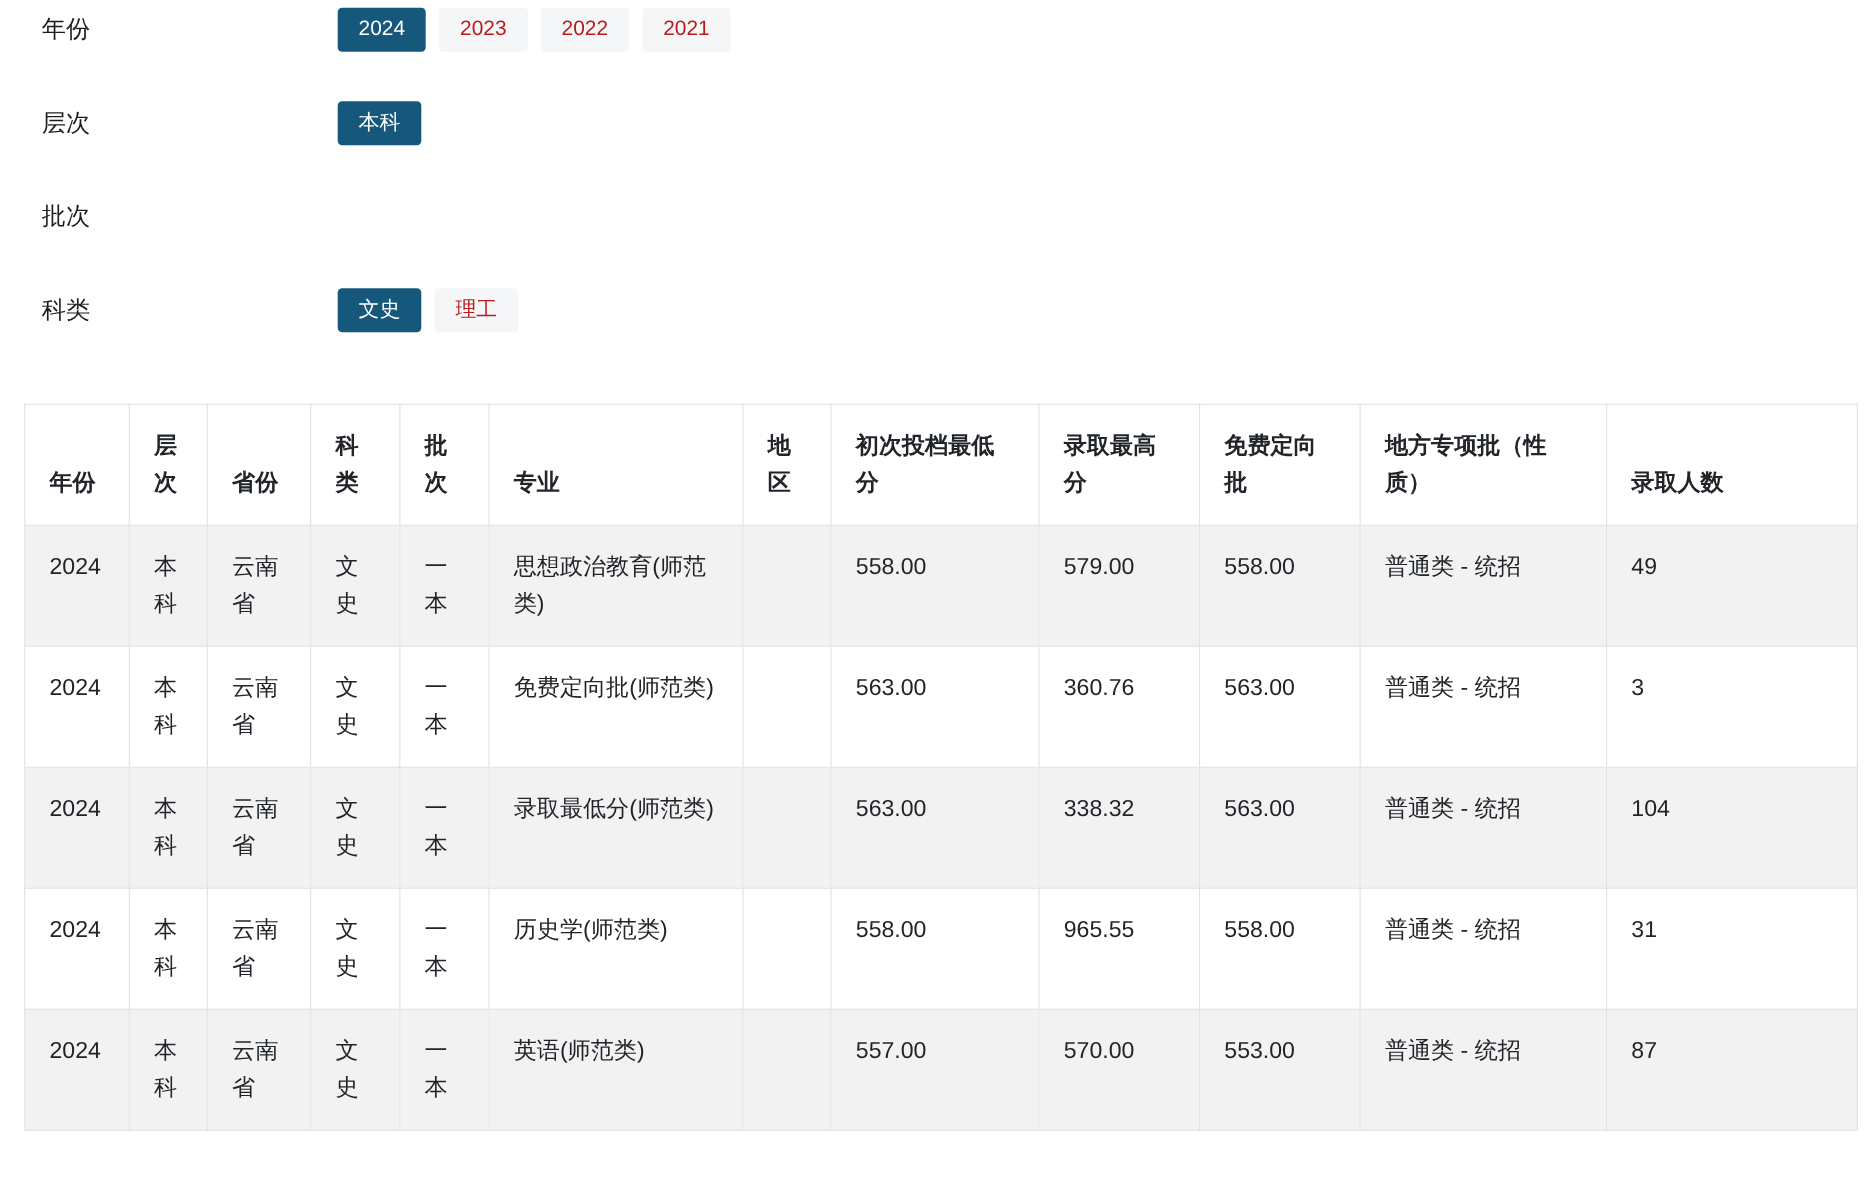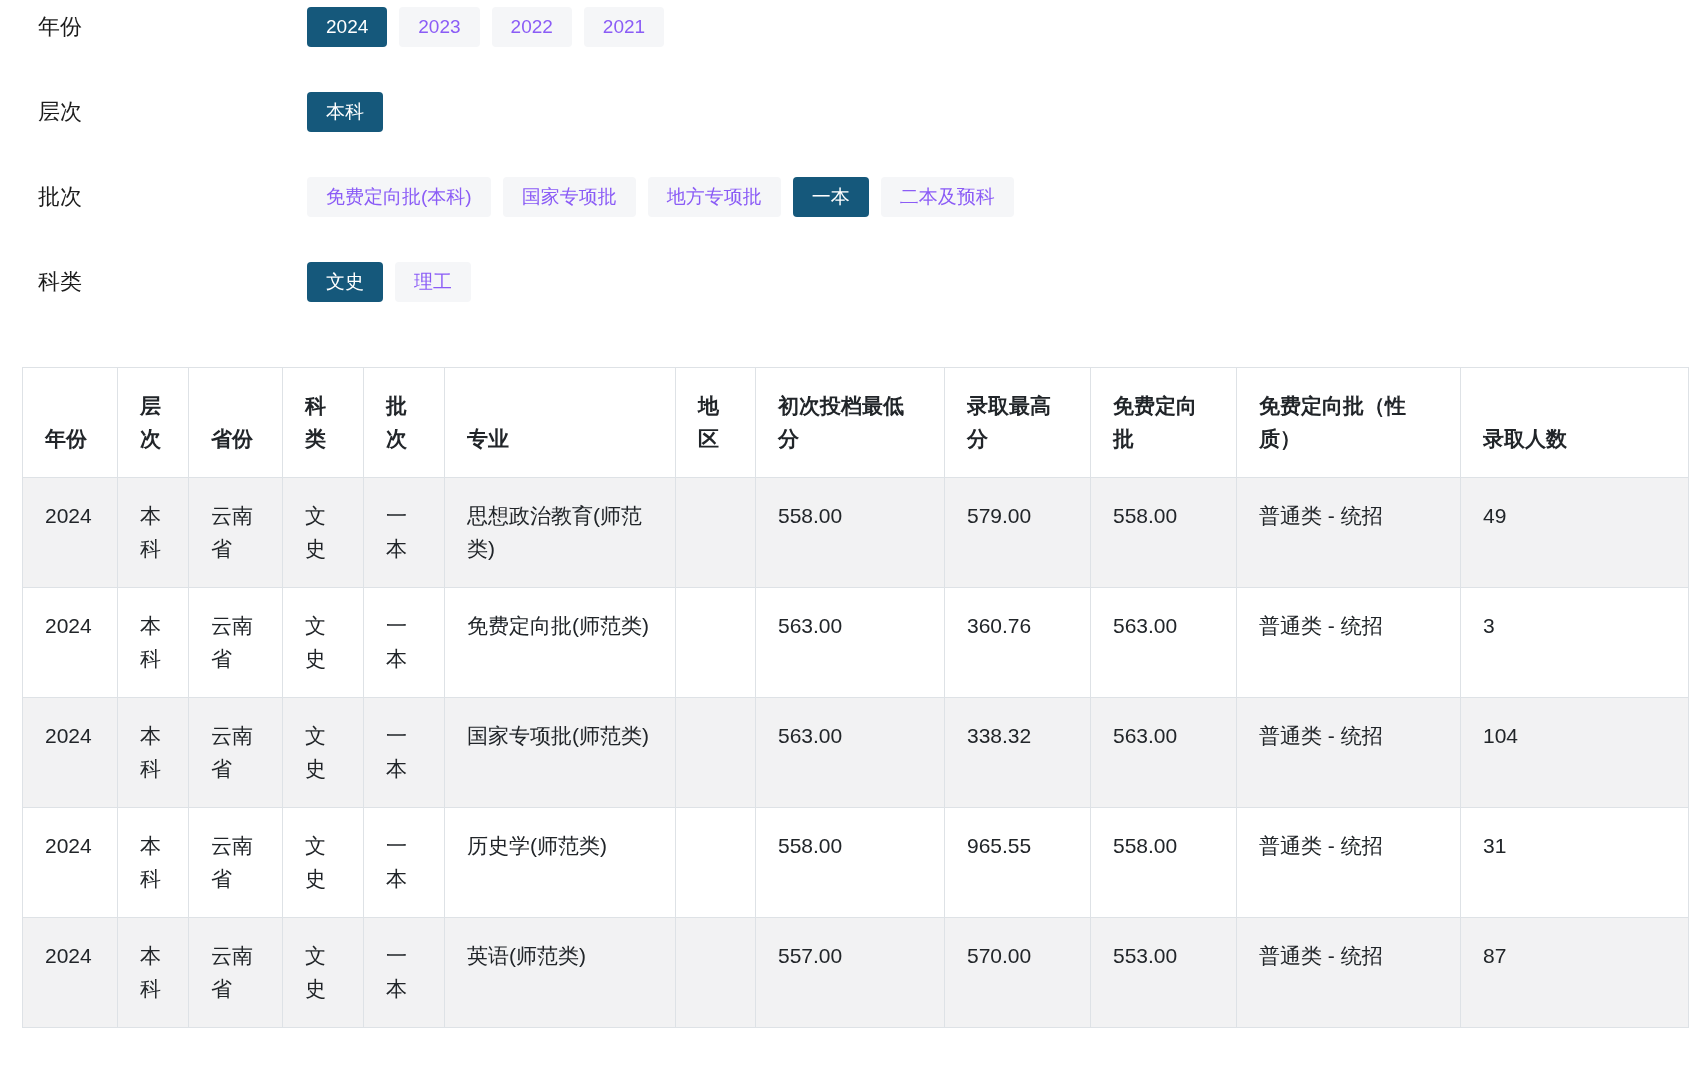--- a/index.html
+++ b/index.html
@@ -9,21 +9,21 @@
     color:#212529;
     box-sizing:border-box;
   }
   
   .filters{margin:7px 0 0 38px;}
   .filter-row{display:flex;align-items:center;height:40px;margin-bottom:45px;}
   .filter-label{width:269px;font-size:22px;color:#1c1c1c;flex:0 0 269px;}
   .filter-options{display:flex;gap:12px;}
   .filter-btn{
     height:40px;padding:0 19px;font-size:19px;line-height:40px;
-    background:var(--chip-bg,#f5f6f8);color:#8b5cf6;border:none;border-radius:4px;
+    background:var(--chip-bg,#f5f6f8);color:#b91c1c;border:none;border-radius:4px;
     font-family:inherit;cursor:pointer;white-space:nowrap;
   }
   .filter-btn.selected{background:var(--accent,#15587b);color:#ffffff;}
   
   .table-wrap{margin:65px 11px 0 22px;}
   table.data-table{
     width:1666px;border-collapse:collapse;table-layout:fixed;
     font-size:21px;
   }
   .data-table th,.data-table td{
@@ -63,27 +63,20 @@
       </div>
     </div>
     <div class="filter-row">
       <div class="filter-label">层次</div>
       <div class="filter-options">
         <button class="filter-btn selected">本科</button>
       </div>
     </div>
     <div class="filter-row">
       <div class="filter-label">批次</div>
-      <div class="filter-options">
-        <button class="filter-btn">免费定向批(本科)</button>
-        <button class="filter-btn">国家专项批</button>
-        <button class="filter-btn">地方专项批</button>
-        <button class="filter-btn selected">一本</button>
-        <button class="filter-btn">二本及预科</button>
-      </div>
     </div>
     <div class="filter-row">
       <div class="filter-label">科类</div>
       <div class="filter-options">
         <button class="filter-btn selected">文史</button>
         <button class="filter-btn">理工</button>
       </div>
     </div>
   </div>
 
@@ -108,21 +101,21 @@
           <th>年份</th>
           <th>层次</th>
           <th>省份</th>
           <th>科类</th>
           <th>批次</th>
           <th>专业</th>
           <th>地区</th>
           <th>初次投档最低分</th>
           <th>录取最高分</th>
           <th>免费定向批</th>
-          <th>免费定向批（性质）</th>
+          <th>地方专项批（性质）</th>
           <th>录取人数</th>
         </tr>
       </thead>
     <tbody>
         <tr>
           <td>2024</td>
           <td>本科</td>
           <td>云南省</td>
           <td>文史</td>
           <td>一本</td>
@@ -147,21 +140,21 @@
           <td>563.00</td>
           <td>普通类 - 统招</td>
           <td>3</td>
         </tr>
         <tr>
           <td>2024</td>
           <td>本科</td>
           <td>云南省</td>
           <td>文史</td>
           <td>一本</td>
-          <td>国家专项批(师范类)</td>
+          <td>录取最低分(师范类)</td>
           <td></td>
           <td>563.00</td>
           <td>338.32</td>
           <td>563.00</td>
           <td>普通类 - 统招</td>
           <td>104</td>
         </tr>
         <tr>
           <td>2024</td>
           <td>本科</td>

